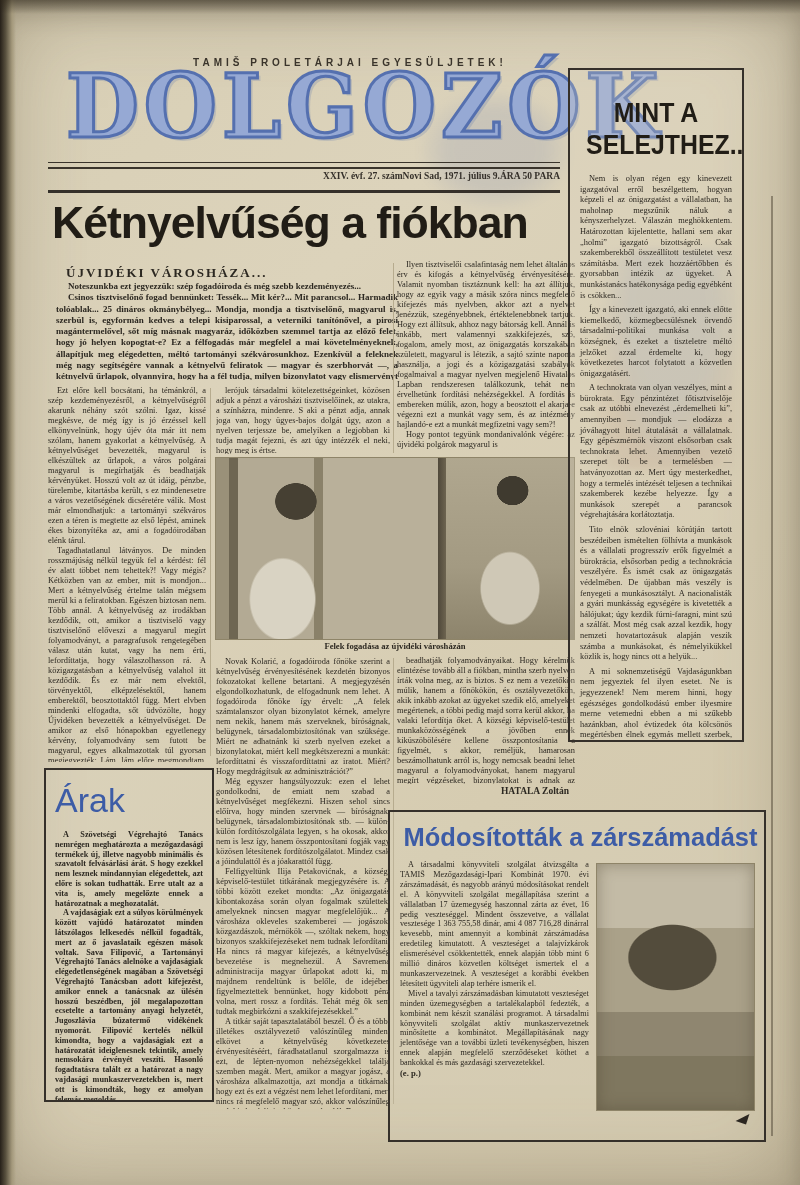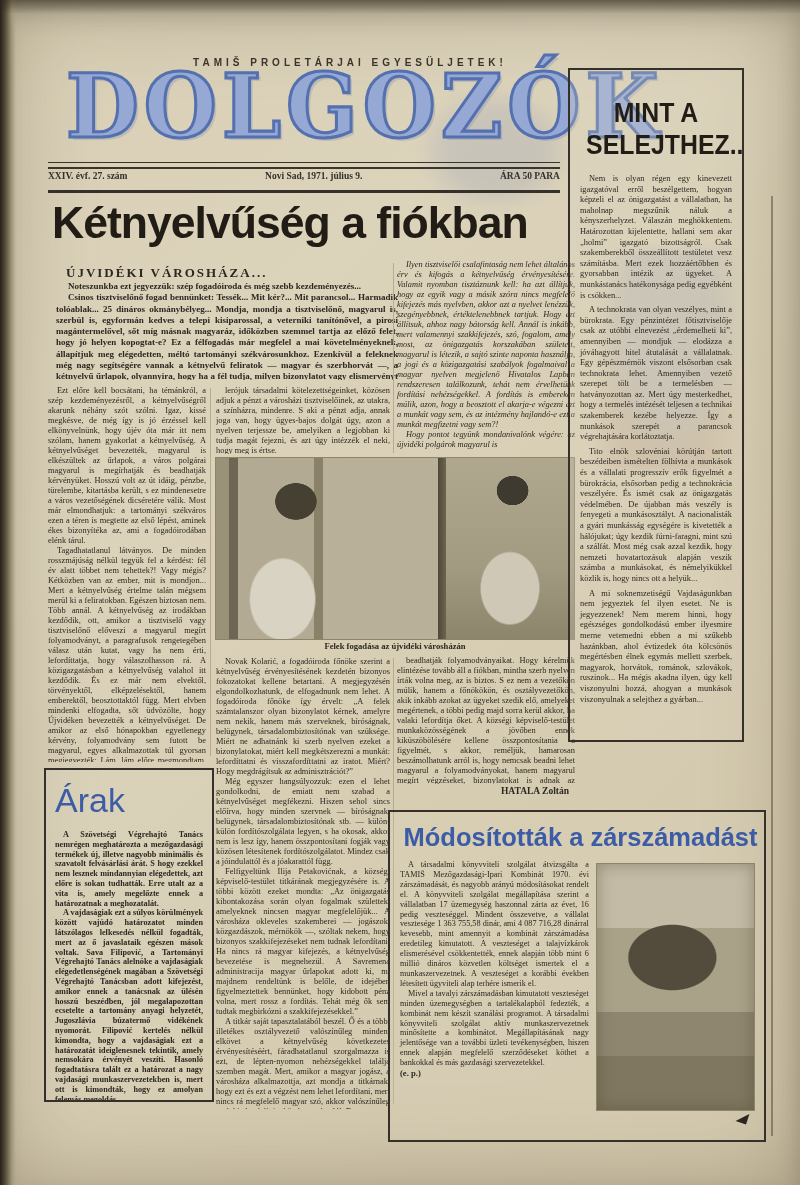--- a/index.html
+++ b/index.html
@@ -14,21 +14,21 @@
     background:linear-gradient(180deg,rgba(45,38,26,.55),rgba(45,38,26,0));}
   .ghost{position:absolute;filter:blur(4px);opacity:.14;pointer-events:none;}
   
   .slogan{position:absolute;left:140px;top:57px;width:420px;text-align:center;
     font-family:"Liberation Sans",sans-serif;font-weight:bold;font-size:10px;letter-spacing:4px;color:#3a342b;}
   .masthead{position:absolute;left:66px;top:64px;width:488px;text-align:center;
     font-family:"DejaVu Serif",serif;font-weight:bold;font-size:84px;line-height:86px;letter-spacing:5px;
     color:#96a9d4;-webkit-text-stroke:3px #5570af;text-shadow:3px 3px 0 rgba(85,112,175,.22);transform:scaleY(1.04);}
   .rule-double{position:absolute;left:48px;top:162px;width:512px;height:4px;
     border-top:1px solid #3a342b;border-bottom:2px solid #3a342b;}
-  .issue-row{position:absolute;left:48px;top:171px;width:512px;display:flex;justify-content:space-between;
+  .issue-row{position:absolute;left:48px;top:171px;width:512px;display:flex;justify-content:flex-end;
     font-weight:bold;font-size:9.5px;color:#35302a;}
   .rule-thick{position:absolute;left:48px;top:190px;width:512px;height:3px;background:#35302a;}
   
   .headline{position:absolute;left:52px;top:199px;width:516px;white-space:nowrap;
     font-family:"Liberation Sans",sans-serif;font-weight:bold;font-size:45px;line-height:48px;
     letter-spacing:-1px;color:#211d16;transform-origin:left top;transform:scaleX(.99);}
   
   .lead{position:absolute;left:56px;top:256px;width:342px;height:124px;overflow:hidden;}
   .lead .dateline{font-weight:bold;font-size:13px;letter-spacing:2px;text-indent:10px;margin-top:9px;}
   .lead p{margin:0;font-weight:bold;font-size:9px;line-height:11.3px;text-align:justify;text-indent:12px;}
@@ -135,36 +135,37 @@
   </div>
   <div class="caption">Felek fogadása az újvidéki városházán</div>
 
   <div class="col" style="left:216px;top:657px;width:174px;height:452px;">
       <p>Novak Kolarić, a fogadóiroda főnöke szerint a kétnyelvűség érvényesítésének kezdetén bizonyos fokozatokat kellene betartani. A megjegyzésén elgondolkozhatunk, de elfogadnunk nem lehet. A fogadóiroda főnöke így érvelt: „A felek számtalanszor olyan bizonylatot kérnek, amelyre nem nekik, hanem más szerveknek, bíróságnak, belügynek, társadalombiztosítónak van szüksége. Miért ne adhatnánk ki szerb nyelven ezeket a bizonylatokat, miért kell megkétszerezni a munkát: lefordíttatni és visszafordíttatni az iratot. Miért? Hogy megdrágítsuk az adminisztrációt?”</p>
       <p>Még egyszer hangsúlyozzuk: ezen el lehet gondolkodni, de emiatt nem szabad a kétnyelvűséget megfékezni. Hiszen sehol sincs előírva, hogy minden szervnek — bíróságnak, belügynek, társadalombiztosítónak stb. — külön-külön fordítószolgálata legyen, s ha okosak, akkor nem is lesz így, hanem összpontosítani fogják vagy közösen létesítenek fordítószolgálatot. Mindez csak a jóindulattól és a jóakarattól függ.</p>
       <p>Felfigyeltünk Ilija Petakovićnak, a községi képviselő-testület titkárának megjegyzésére is. A többi között ezeket mondta: „Az önigazgatás kibontakozása során olyan fogalmak születtek, amelyeknek nincsen magyar megfelelőjük... A városháza okleveles szakemberei — jogászok, közgazdászok, mérnökök —, szóltak nekem, hogy bizonyos szakkifejezéseket nem tudnak lefordítani. Ha nincs rá magyar kifejezés, a kétnyelvűség bevezetése is megnehezül. A Savremena administracija magyar űrlapokat adott ki, mi majdnem rendeltünk is belőle, de idejében figyelmeztettek bennünket, hogy kidobott pénz volna, mert rossz a fordítás. Tehát még ők sem tudtak megbirkózni a szakkifejezésekkel.”</p>
       <p>A titkár saját tapasztalatából beszél. Ő és a többi illetékes osztályvezető valószínűleg mindent elkövet a kétnyelvűség következetes érvényesítéséért, fáradhatatlanul szorgalmazza is ezt, de lépten-nyomon nehézségekkel találja szemben magát. Mert, amikor a magyar jogász, a városháza alkalmazottja, azt mondja a titkárnak, hogy ezt és ezt a végzést nem lehet lefordítani, mert nincs rá megfelelő magyar szó, akkor valószínűleg csak ki akar bújni a kötelezettség alól. De egy</p>
     </div>
 
-  <div class="col" style="left:397px;top:260px;width:178px;height:194px;font-style:italic;">
+  <div class="col" style="left:397px;top:260px;width:178px;height:194px;">
       <p>Ilyen tisztviselői csalafintaság nem lehet általános érv és kifogás a kétnyelvűség érvényesítésére. Valamit nyomban tisztáznunk kell: ha azt állítjuk, hogy az egyik vagy a másik szóra nincs megfelelő kifejezés más nyelvben, akkor azt a nyelvet lenézzük, szegényebbnek, értéktelenebbnek tartjuk. Hogy ezt állítsuk, ahhoz nagy bátorság kell. Annál is inkább, mert valamennyi szakkifejezés, szó, fogalom, amely most, az önigazgatás korszakában született, magyarul is létezik, a sajtó szinte naponta használja, a jogi és a közigazgatási szabályok fogalmaival a magyar nyelven megjelenő Hivatalos Lapban rendszeresen találkozunk, tehát nem érvelhetünk fordítási nehézségekkel. A fordítás is embereken múlik, azon, hogy a beosztott el akarja-e végezni ezt a munkát vagy sem, és az intézmény hajlandó-e ezt a munkát megfizetni vagy sem?!</p>
       <p>Hogy pontot tegyünk mondanivalónk végére: az újvidéki polgárok magyarul is</p>
     </div>
 
   <div class="col" style="left:397px;top:656px;width:178px;height:128px;">
       <p>beadhatják folyamodványaikat. Hogy kérelmük elintézése tovább áll a fiókban, mintha szerb nyelven írták volna meg, az is biztos. S ez nem a vezetőkön múlik, hanem a főnökökön, és osztályvezetőkön, akik inkább azokat az ügyeket szedik elő, amelyeket megértenek, a többi pedig majd sorra kerül akkor, ha valaki lefordítja őket. A községi képviselő-testület munkaközösségének a jövőben ennek kiküszöbölésére kellene összpontosítania a figyelmét, s akkor, reméljük, hamarosan beszámolhatunk arról is, hogy nemcsak beadni lehet magyarul a folyamodványokat, hanem magyarul megírt végzéseket, bizonylatokat is adnak az újvidéki városházán.</p>
     </div>
 
   <div class="byline">HATALA Zoltán</div>
 
   <div class="sidebar">
     <div class="t1">MINT A</div>
     <div class="t2">SELEJTHEZ...</div>
     <div class="body">
         <p>Nem is olyan régen egy kinevezett igazgatóval erről beszélgettem, hogyan képzeli el az önigazgatást a vállalatban, ha maholnap megszűnik náluk a kényszerhelyzet. Válaszán meghökkentem. Határozottan kijelentette, hallani sem akar „holmi” igazgató bizottságról. Csak szakemberekből összeállított testületet vesz számításba. Mert ezek hozzáértőbben és gyorsabban intézik az ügyeket. A munkástanács hatékonysága pedig egyébként is csökken...</p>
+        <p>Így a kinevezett igazgató, aki ennek előtte kiemelkedő, közmegbecsülésnek örvendő társadalmi-politikai munkása volt a községnek, és ezeket a tiszteletre méltó jelzőket azzal érdemelte ki, hogy következetes harcot folytatott a közvetlen önigazgatásért.</p>
         <p>A technokrata van olyan veszélyes, mint a bürokrata. Egy pénzintézet főtisztviselője csak az utóbbi elnevezést „érdemelheti ki”, amennyiben — mondjuk — elodázza a jóváhagyott hitel átutalását a vállalatnak. Egy gépészmérnök viszont elsősorban csak technokrata lehet. Amennyiben vezető szerepet tölt be a termelésben — hatványozottan az. Mert úgy mesterkedhet, hogy a termelés intézését teljesen a technikai szakemberek kezébe helyezze. Így a munkások szerepét a parancsok végrehajtására korlátoztatja.</p>
         <p>Tito elnök szlovéniai körútján tartott beszédeiben ismételten fölhívta a munkások és a vállalati progresszív erők figyelmét a bürokrácia, elsősorban pedig a technokrácia veszélyére. És ismét csak az önigazgatás védelmében. De újabban más veszély is fenyegeti a munkásosztályt. A nacionalisták a gyári munkásság egységére is kivetették a hálójukat; úgy kezdik fúrni-faragni, mint szú a szálfát. Most még csak azzal kezdik, hogy nemzeti hovatartozásuk alapján veszik számba a munkásokat, és némelyikükkel közlik is, hogy nincs ott a helyük...</p>
         <p>A mi soknemzetiségű Vajdaságunkban nem jegyeztek fel ilyen esetet. Ne is jegyezzenek! Nem merem hinni, hogy egészséges gondolkodású ember ilyesmire merne vetemedni ebben a mi szűkebb hazánkban, ahol évtizedek óta kölcsönös megértésben élnek egymás mellett szerbek, magyarok, horvátok, románok, szlovákok, ruszinok... Ha mégis akadna ilyen, úgy kell viszonyulni hozzá, ahogyan a munkások viszonyulnak a selejthez a gyárban...</p>
       </div>
 
   </div>
 
   <div class="boxart" id="arak-box">
     <div class="title">Árak</div>
     <div>

